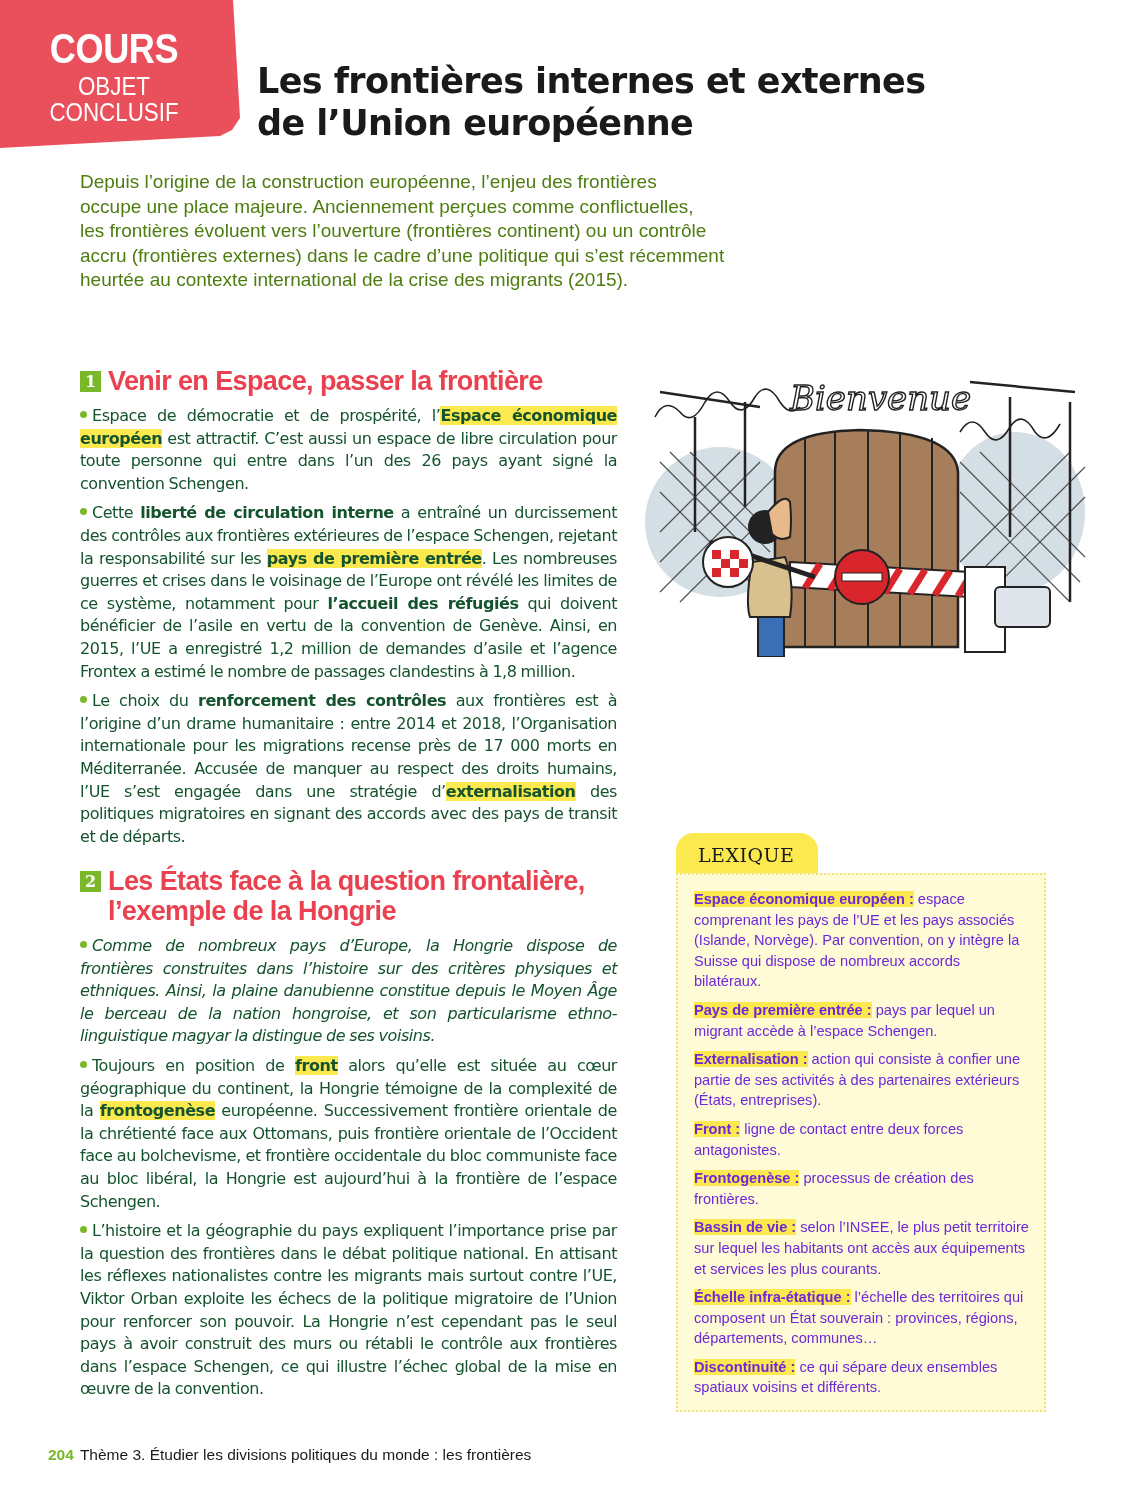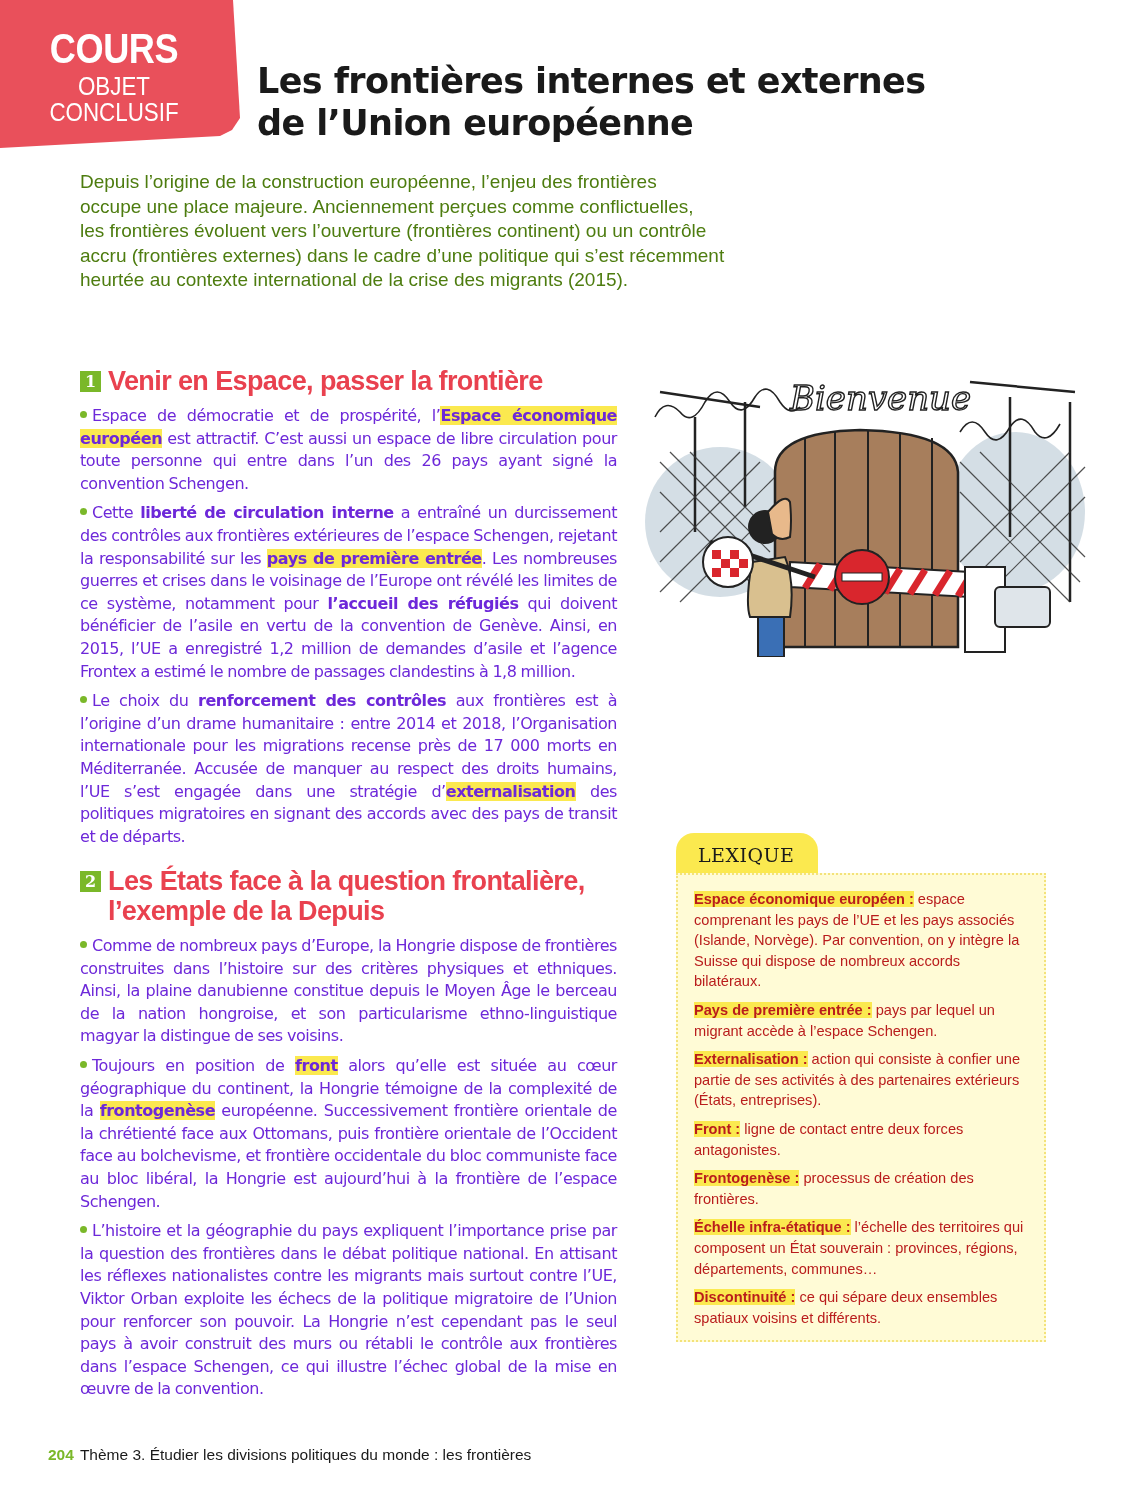--- a/index.html
+++ b/index.html
@@ -39,21 +39,21 @@
     flex: none; width: 21px; height: 21px; background: #7ab829; color: #fff;
     font-weight: bold; font-size: 16px; line-height: 21px; text-align: center;
     margin-right: 7px; margin-top: 5px;
     font-family: "DejaVu Serif", serif;
   }
   .sec-title {
     color: #e9414f; font-size: 27px; line-height: 30px; font-weight: bold;
     font-family: "Liberation Sans", sans-serif; letter-spacing: -0.6px;
   }
   .para {
-    font-size: 16px; line-height: 22.6px; text-align: justify; color: #6d28d9;
+    font-size: 16px; line-height: 22.6px; text-align: justify; color: #14532d;
     margin-top: 7px; font-family: "DejaVu Sans", sans-serif; letter-spacing: -0.45px;
     word-spacing: -0.5px;
   }
   .bullet {
     display: inline-block; width: 7px; height: 7px; border-radius: 50%;
     background: #7ab829; margin-right: 5px; vertical-align: 3px;
   }
   .hl { background: #fbe94f; font-weight: bold; }
   .b { font-weight: bold; }
 
@@ -64,21 +64,21 @@
     display: inline-block; background: #fbe94f; height: 40px; padding: 0 24px 16px 22px;
     border-top-left-radius: 18px; border-top-right-radius: 18px;
     font-family: "DejaVu Serif", serif; font-size: 19px; line-height: 44px; color: #1a1a1a;
     letter-spacing: 0.5px;
   }
   .lex-box {
     background: #fffbd6; border: 2px dotted #f3e27a;
     padding: 14px 14px 12px 16px;
     font-family: "Liberation Sans", sans-serif;
   }
-  .lex-entry { font-size: 14.6px; line-height: 20.6px; color: #b91c1c; margin-bottom: 8px; }
+  .lex-entry { font-size: 14.6px; line-height: 20.6px; color: #6d28d9; margin-bottom: 8px; }
   .lex-entry:last-child { margin-bottom: 0; margin-top: 8px; }
   .lex-term { background: #fbe94f; font-weight: bold; }
 
   .footer {
     position: absolute; left: 48px; top: 1446px; font-size: 15.5px; color: #1a1a1a;
     font-family: "Liberation Sans", sans-serif;
   }
   .footer .pg { color: #7ab829; font-weight: bold; margin-right: 6px; }
 </style>
 </head>
@@ -117,24 +117,24 @@
   <p class="para">
     <span class="bullet"></span><span>Le choix du </span><span class="b">renforcement des contrôles</span><span> aux frontières est à l’origine d’un drame humanitaire : entre 2014 et 2018, l’Organisation internationale pour les migrations recense près de 17 000 morts en Méditerranée. Accusée de manquer au respect des droits humains, l’UE s’est engagée dans une stratégie d’</span><span class="hl">externalisation</span><span> des politiques migratoires en signant des accords avec des pays de transit et de départs.</span>
   </p>
 </div>
 
 <div class="col-left" style="top:866px;">
   <div class="sec-head">
     <span class="sec-num">2</span>
     <span class="sec-title">
       <span>Les États face à la question frontalière,</span><br>
-      <span>l’exemple de la Depuis</span>
+      <span>l’exemple de la Hongrie</span>
     </span>
   </div>
-  <p class="para" style="margin-top:9px;">
+  <p class="para" style="margin-top:9px;font-style:italic;">
     <span class="bullet"></span><span>Comme de nombreux pays d’Europe, la Hongrie dispose de frontières construites dans l’histoire sur des critères physiques et ethniques. Ainsi, la plaine danubienne constitue depuis le Moyen Âge le berceau de la nation hongroise, et son particularisme ethno-linguistique magyar la distingue de ses voisins.</span>
   </p>
   <p class="para">
     <span class="bullet"></span><span>Toujours en position de </span><span class="hl">front</span><span> alors qu’elle est située au cœur géographique du continent, la Hongrie témoigne de la complexité de la </span><span class="hl">frontogenèse</span><span> européenne. Successivement frontière orientale de la chrétienté face aux Ottomans, puis frontière orientale de l’Occident face au bolchevisme, et frontière occidentale du bloc communiste face au bloc libéral, la Hongrie est aujourd’hui à la frontière de l’espace Schengen.</span>
   </p>
   <p class="para">
     <span class="bullet"></span><span>L’histoire et la géographie du pays expliquent l’importance prise par la question des frontières dans le débat politique national. En attisant les réflexes nationalistes contre les migrants mais surtout contre l’UE, Viktor Orban exploite les échecs de la politique migratoire de l’Union pour renforcer son pouvoir. La Hongrie n’est cependant pas le seul pays à avoir construit des murs ou rétabli le contrôle aux frontières dans l’espace Schengen, ce qui illustre l’échec global de la mise en œuvre de la convention.</span>
   </p>
 </div>
 
@@ -222,20 +222,21 @@
 </div>
 
 <div class="lexique">
   <div class="lex-tab">LEXIQUE</div>
   <div class="lex-box">
     <p class="lex-entry"><span class="lex-term">Espace économique européen :</span><span> espace comprenant les pays de l’UE et les pays associés (Islande, Norvège). Par convention, on y intègre la Suisse qui dispose de nombreux accords bilatéraux.</span></p>
     <p class="lex-entry"><span class="lex-term">Pays de première entrée :</span><span> pays par lequel un migrant accède à l’espace Schengen.</span></p>
     <p class="lex-entry"><span class="lex-term">Externalisation :</span><span> action qui consiste à confier une partie de ses activités à des partenaires extérieurs (États, entreprises).</span></p>
     <p class="lex-entry"><span class="lex-term">Front :</span><span> ligne de contact entre deux forces antagonistes.</span></p>
     <p class="lex-entry"><span class="lex-term">Frontogenèse :</span><span> processus de création des frontières.</span></p>
+    <p class="lex-entry"><span class="lex-term">Bassin de vie :</span><span> selon l’INSEE, le plus petit territoire sur lequel les habitants ont accès aux équipements et services les plus courants.</span></p>
     <p class="lex-entry"><span class="lex-term">Échelle infra-étatique :</span><span> l’échelle des territoires qui composent un État souverain : provinces, régions, départements, communes…</span></p>
     <p class="lex-entry"><span class="lex-term">Discontinuité :</span><span> ce qui sépare deux ensembles spatiaux voisins et différents.</span></p>
   </div>
 </div>
 
 <div class="footer">
   <span class="pg">204</span><span>Thème 3. Étudier les divisions politiques du monde : les frontières</span>
 </div>
 
 </body></html>

